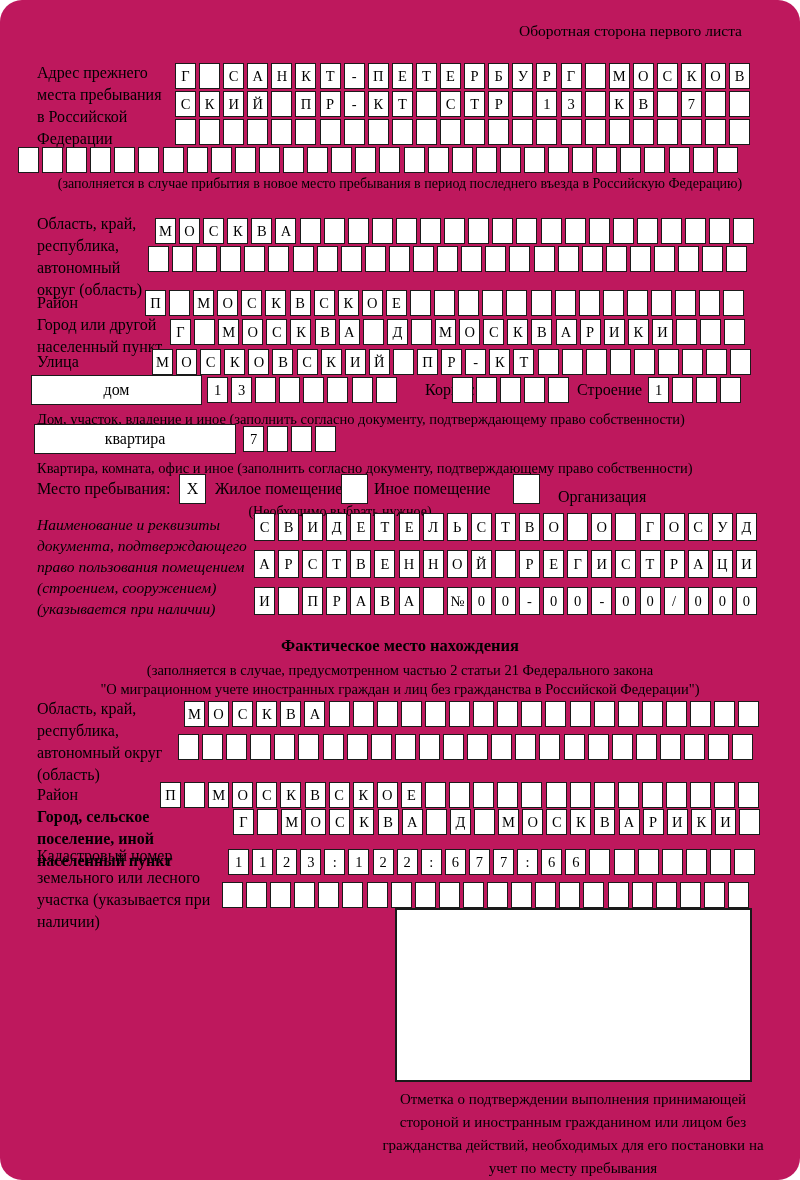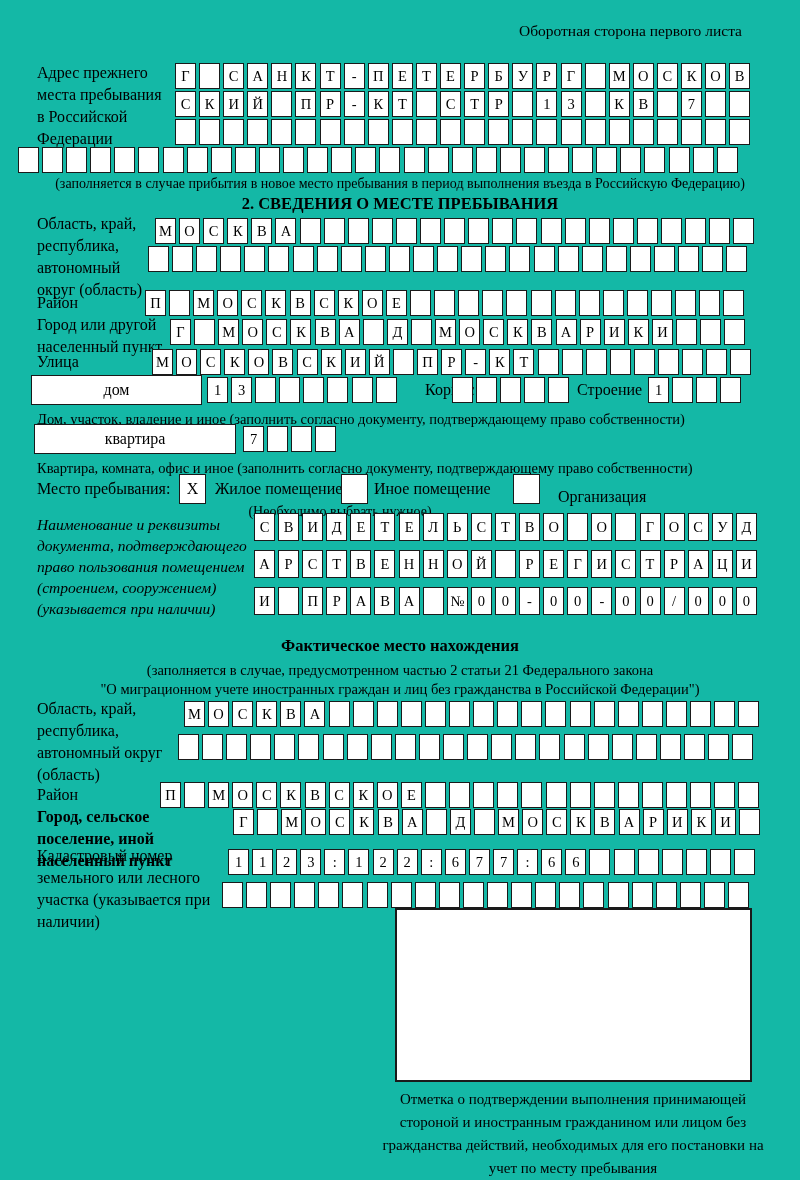--- a/index.html
+++ b/index.html
@@ -1,17 +1,17 @@
 <!DOCTYPE html>
 <html><head>
 <meta charset="utf-8">
 <style>
   html,body{margin:0;padding:0;background:#fff;}
-  .page{position:relative;width:800px;height:1180px;background:#14b8a6;overflow:hidden;
-        font-family:"Liberation Serif","DejaVu Serif",serif;color:#000;}
+  .page{position:relative;width:800px;height:1180px;background:#be185d;overflow:hidden;
+        font-family:"Liberation Serif","DejaVu Serif",serif;color:#000;border-radius:22px;}
   .lbl{position:absolute;font-size:16px;line-height:22px;}
   .lbl.tight{line-height:21px;font-style:italic;}
   .small{position:absolute;font-size:14px;line-height:18px;}
   .center{text-align:center;width:100%;left:0;}
   .title{position:absolute;left:0;width:100%;text-align:center;font-weight:bold;font-size:16.5px;}
   .cellrow{position:absolute;display:flex;}
   .cell{flex:none;width:21px;height:26px;margin-right:3.1px;border:1.6px solid #1a1a1a;
         box-sizing:border-box;background:#fff;display:flex;align-items:center;justify-content:center;
         font-size:14.5px;line-height:1;}
   .docrow .cell{height:28px;border-width:1.8px;}
@@ -135,23 +135,22 @@
       <span class="cell"></span>
       <span class="cell"></span>
       <span class="cell"></span>
       <span class="cell"></span>
       <span class="cell"></span>
       <span class="cell"></span>
       <span class="cell"></span>
       <span class="cell"></span>
       <span class="cell"></span>
     </div>
-  <div class="small center" style="top:175px;">(заполняется в случае прибытия в новое место пребывания в период выполнения въезда в Российскую Федерацию)</div>
-
-  <div class="title" style="top:194px;">2. СВЕДЕНИЯ О МЕСТЕ ПРЕБЫВАНИЯ</div>
+  <div class="small center" style="top:175px;">(заполняется в случае прибытия в новое место пребывания в период последнего въезда в Российскую Федерацию)</div>
+
 
   <div class="lbl" style="left:37px;top:213px;width:105px;">Область, край, республика, автономный округ (область)</div>
   <div class="cellrow" style="left:155px;top:218px;">
       <span class="cell">М</span>
       <span class="cell">О</span>
       <span class="cell">С</span>
       <span class="cell">К</span>
       <span class="cell">В</span>
       <span class="cell">А</span>
       <span class="cell"></span>

